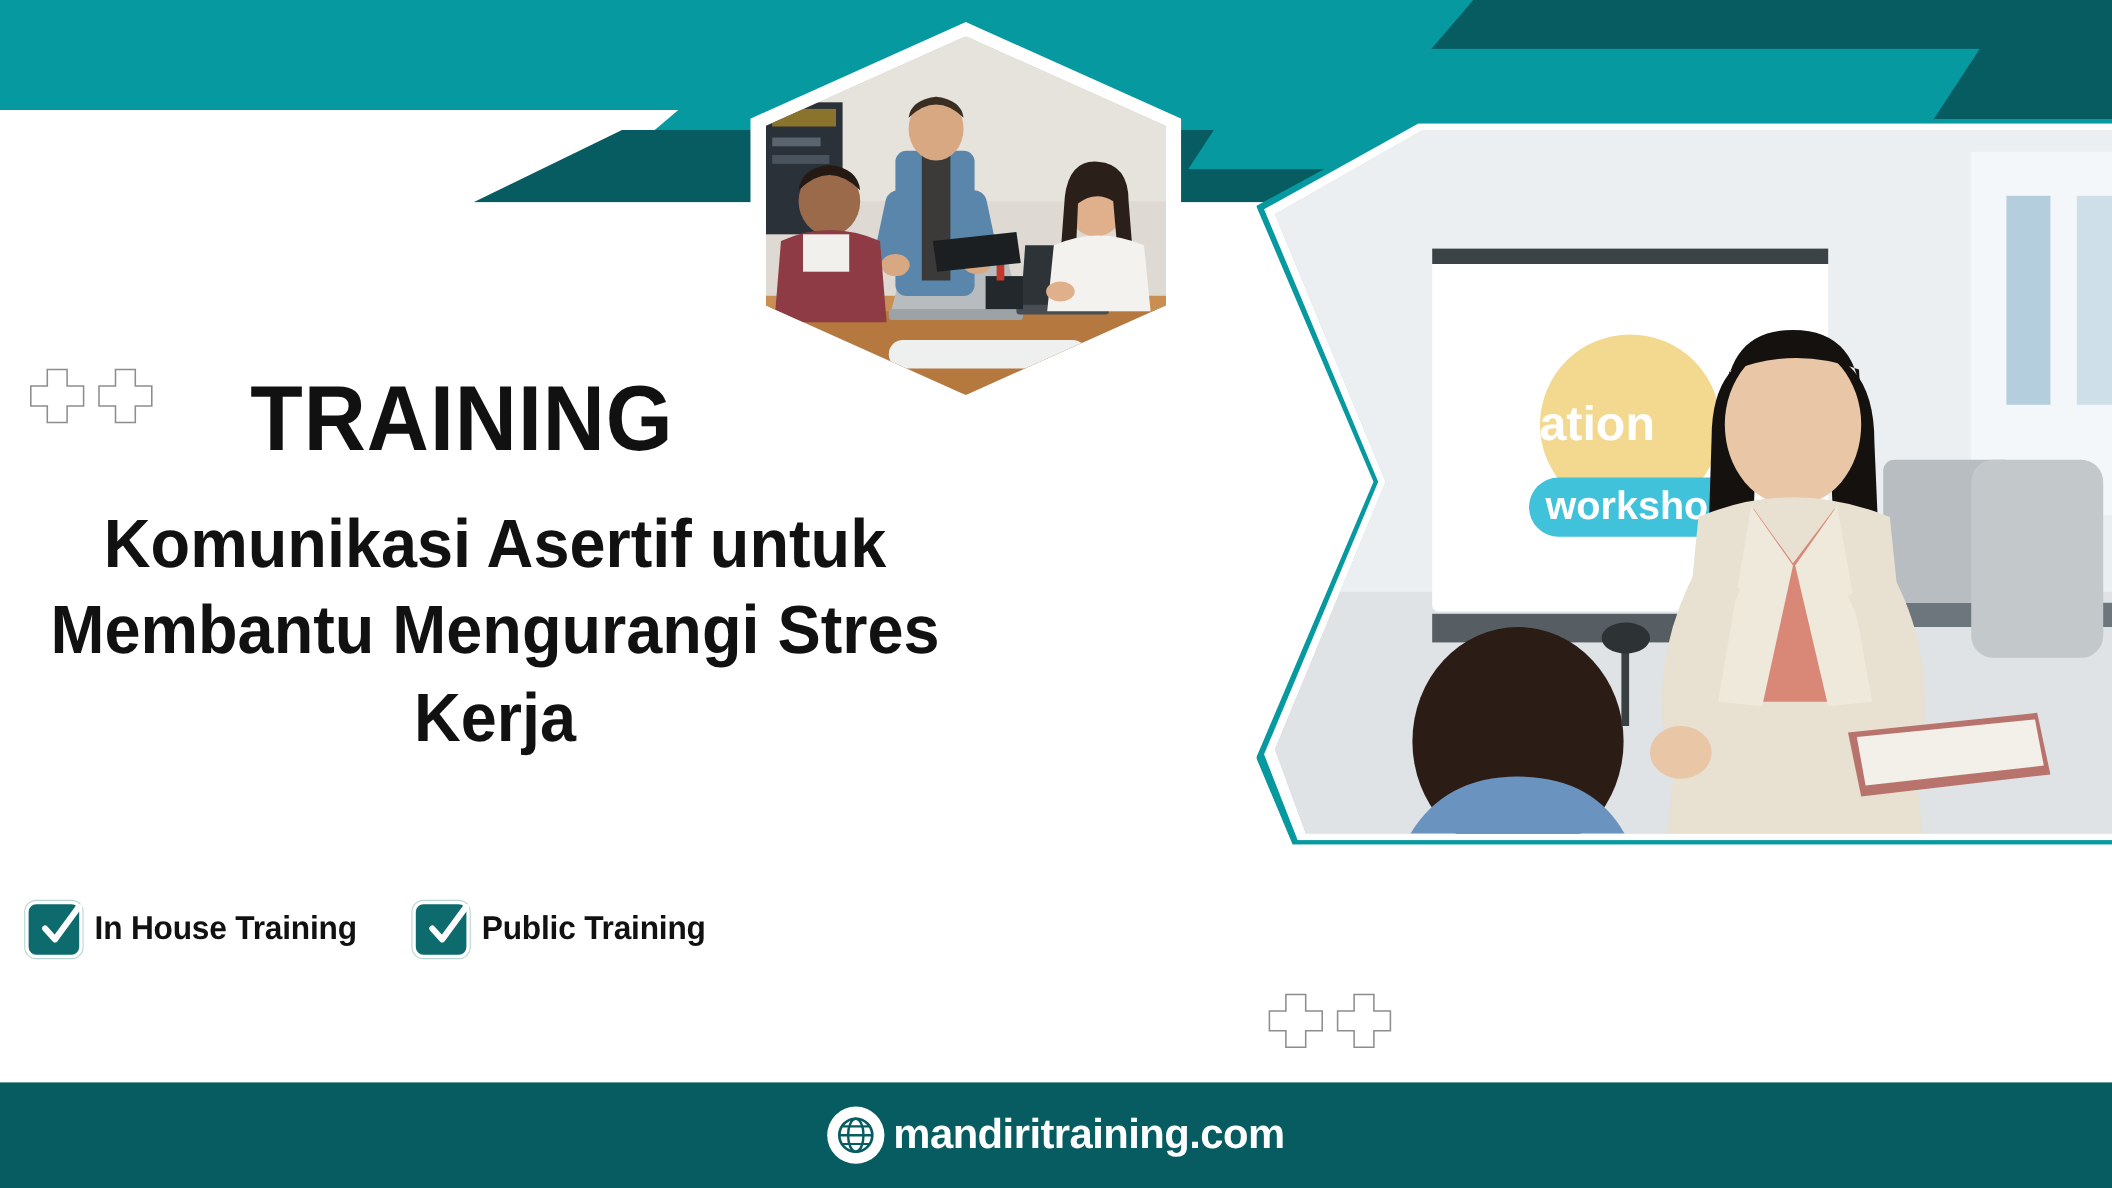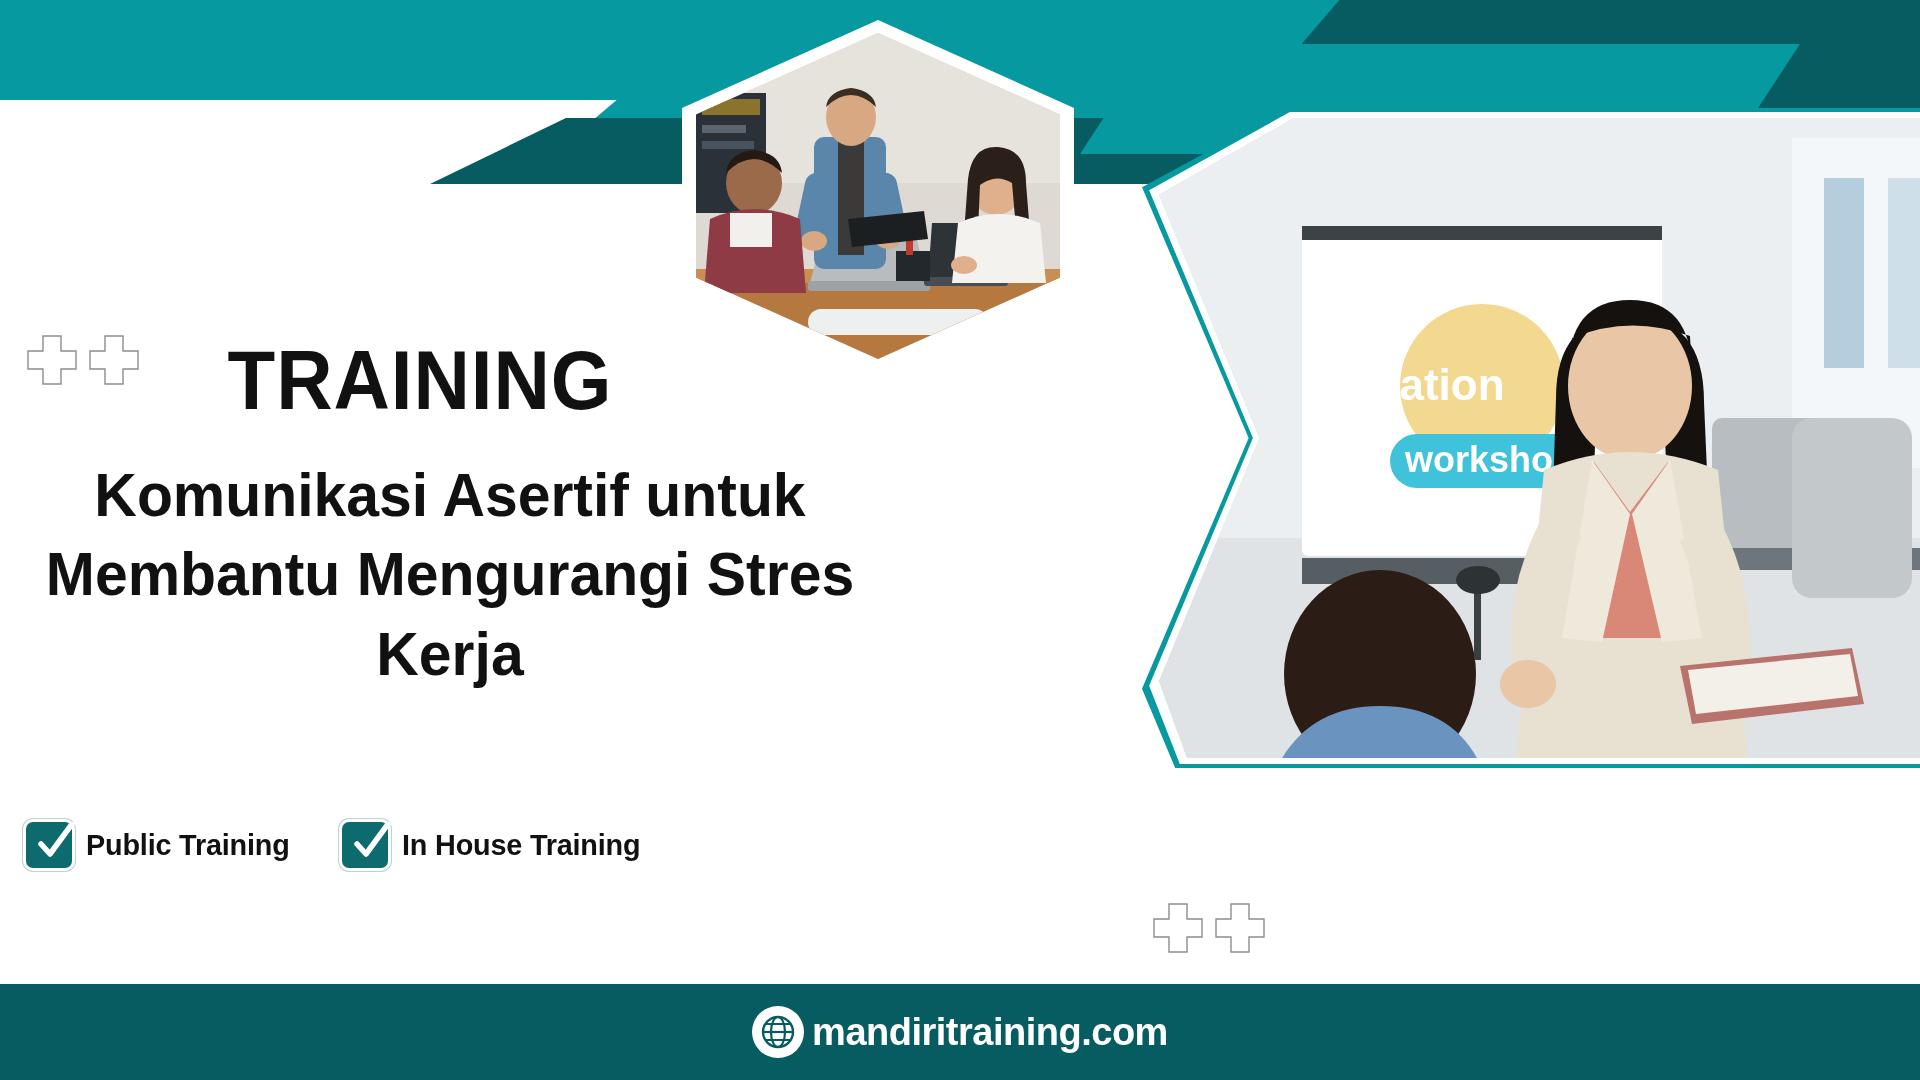--- a/index.html
+++ b/index.html
@@ -394,30 +394,30 @@
   </div>
 
   <div class="options">
 
     <div class="option">
       <span class="chk">
         <svg viewBox="0 0 44 44">
           <path d="M9 22 L18 32 L40 2" stroke="#ffffff" stroke-width="5.5" fill="none" stroke-linecap="round" stroke-linejoin="round"></path>
         </svg>
       </span>
-      <span class="option-label">Public Training</span>
+      <span class="option-label">In House Training</span>
     </div>
 
     <div class="option">
       <span class="chk">
         <svg viewBox="0 0 44 44">
           <path d="M9 22 L18 32 L40 2" stroke="#ffffff" stroke-width="5.5" fill="none" stroke-linecap="round" stroke-linejoin="round"></path>
         </svg>
       </span>
-      <span class="option-label">In House Training</span>
+      <span class="option-label">Public Training</span>
     </div>
 
 
   </div>
 
   <div class="footer">
 
     <span class="site">
       <span class="globe">
         <svg viewBox="0 0 36 36">

